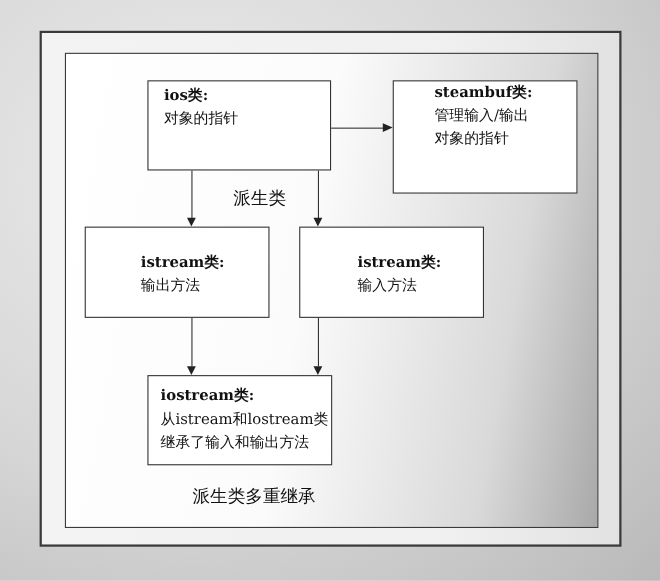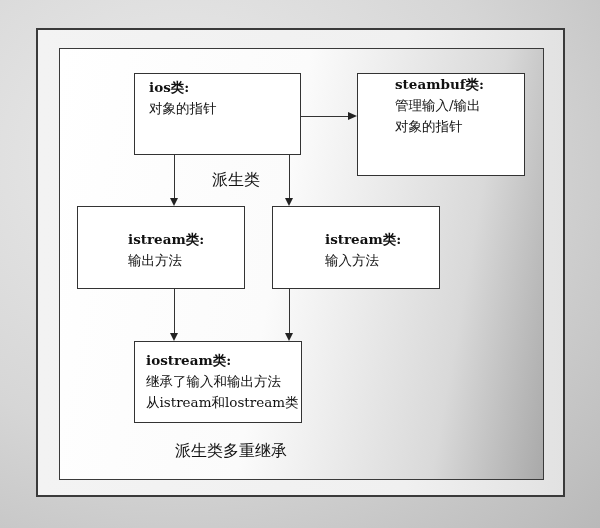--- a/index.html
+++ b/index.html
@@ -40,22 +40,22 @@
   <div>输出方法</div>
 </div>
 
 <div class="box" style="left:272px;top:206px;width:168px;height:83px;padding:22px 0 0 52px;">
   <div class="t">istream类:</div>
   <div>输入方法</div>
 </div>
 
 <div class="box" style="left:134px;top:341px;width:168px;height:82px;padding:8px 0 0 11px;">
   <div class="t">iostream类:</div>
+  <div>从istream和lostream类</div>
   <div>继承了输入和输出方法</div>
-  <div>从istream和lostream类</div>
 </div>
 
 <div class="line" style="left:301px;top:116px;width:48px;height:1px;"></div>
 <div class="arrow-r" style="left:348px;top:112px;"></div>
 
 <div class="line" style="left:174px;top:155px;width:1px;height:44px;"></div>
 <div class="arrow-d" style="left:170px;top:198px;"></div>
 
 <div class="line" style="left:289px;top:155px;width:1px;height:44px;"></div>
 <div class="arrow-d" style="left:285px;top:198px;"></div>

